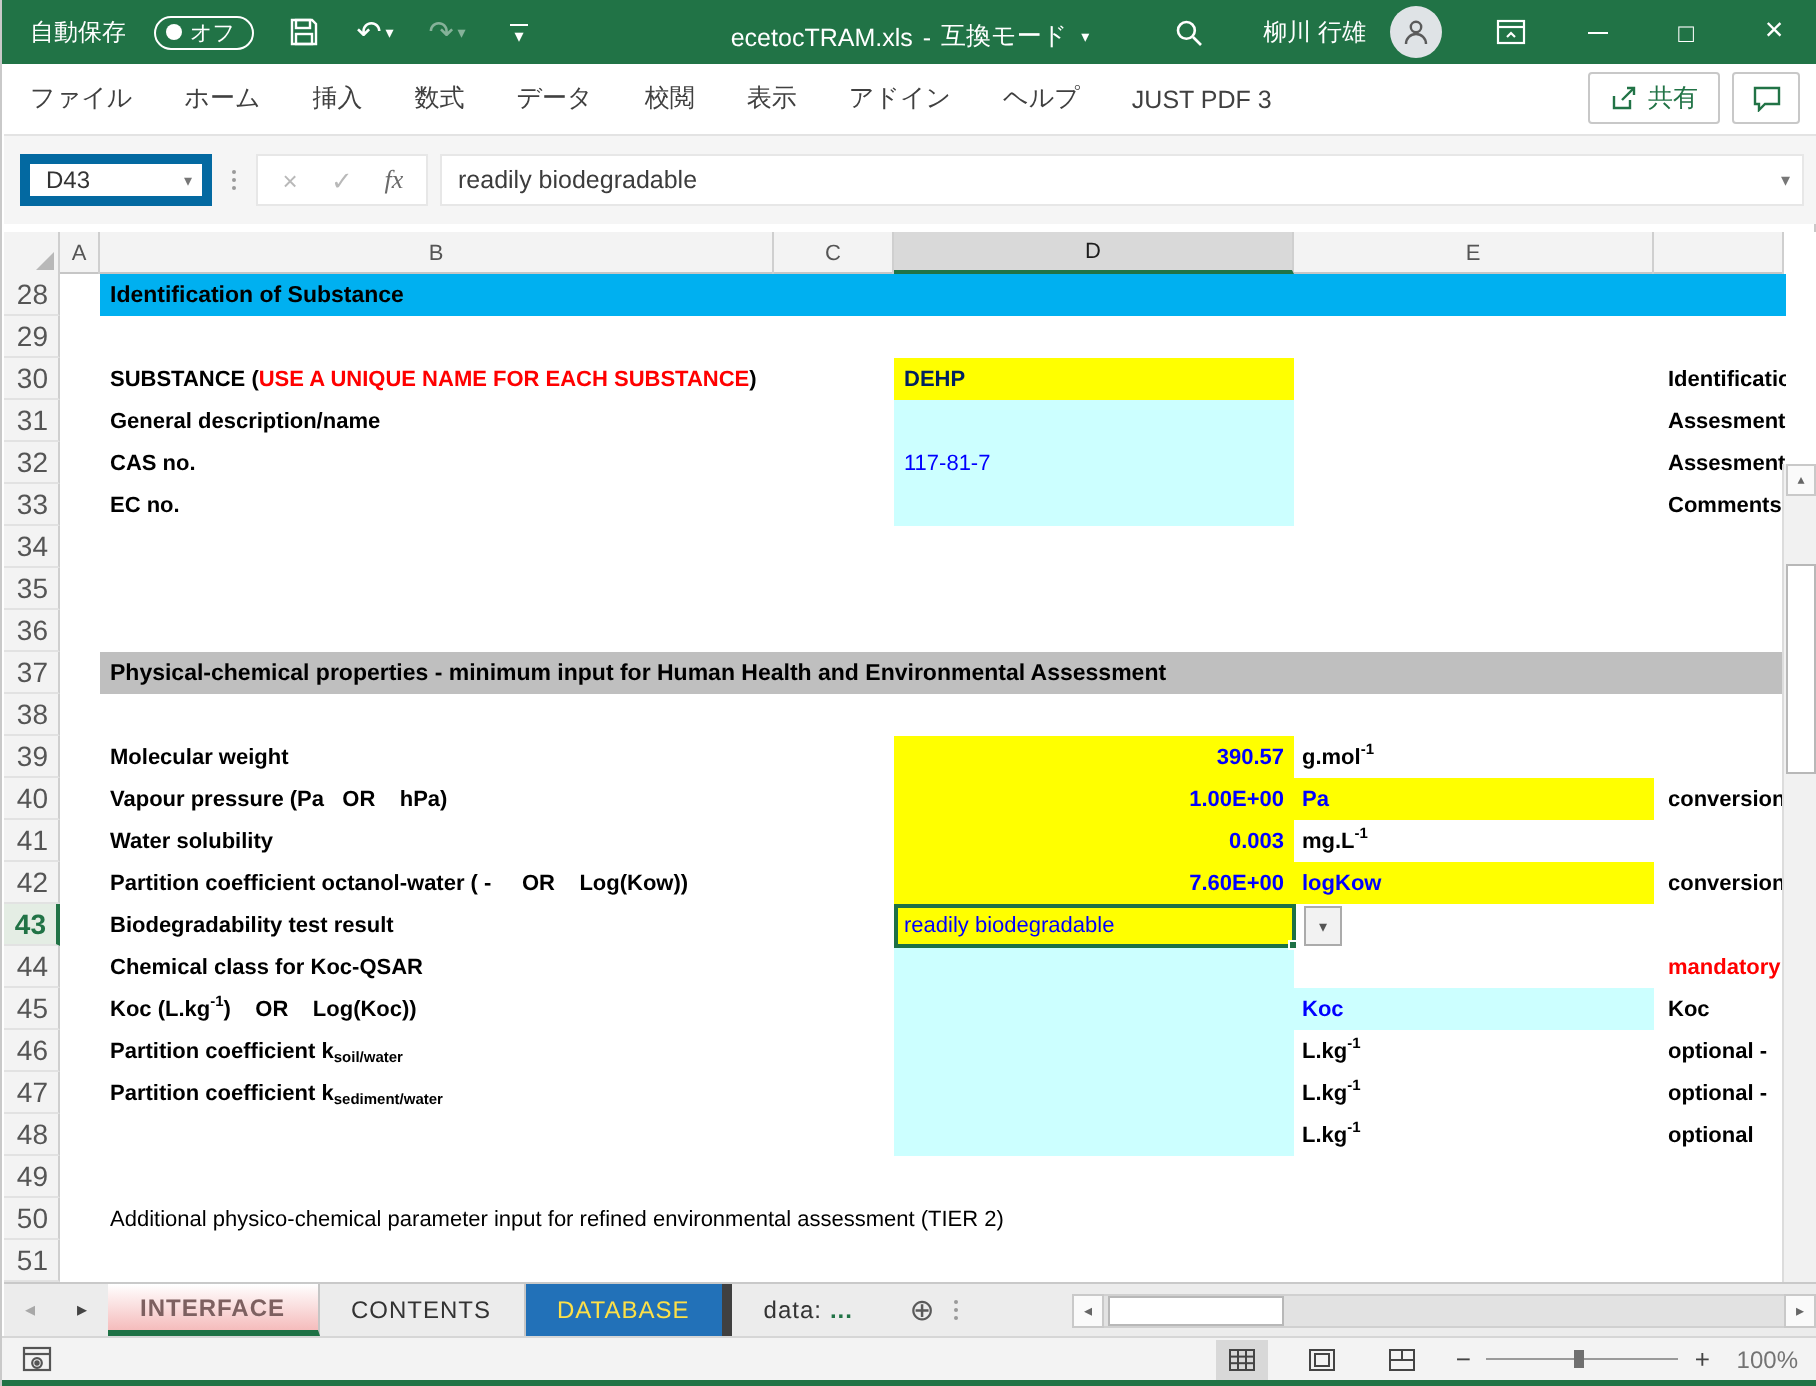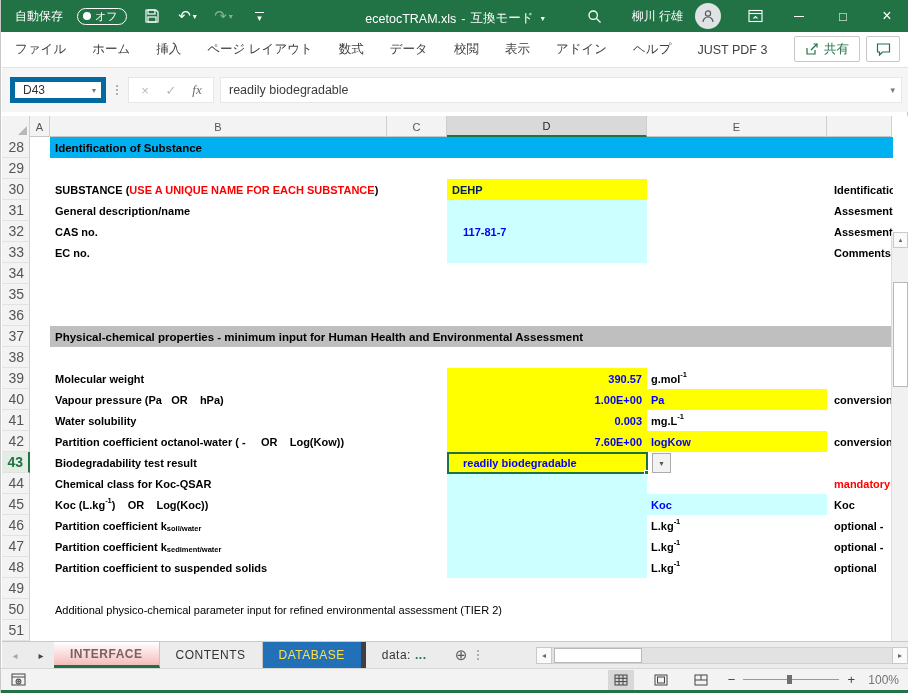--- a/index.html
+++ b/index.html
@@ -58,21 +58,21 @@
   .cD{left:445px;width:200px}
   .cE{left:645px;width:180px;padding-left:4px;font-weight:bold}
   .cF{left:825px;width:66px;padding-left:7px;font-weight:bold}
   .band{left:48px;width:843px;font-weight:bold;padding-left:5px;font-size:11.5px}
   .cyanband{background:#00b0f0}
   .grayband{background:#bfbfbf}
   .yellow{background:#ffff00}
   .cyan{background:#ccffff}
   .vblue{color:#0000ff;font-weight:bold;justify-content:flex-end;padding-right:5px}
   .vnavy{color:#002060;font-weight:bold;padding-left:5px}
-  .vblue-l{color:#0000ff;font-weight:bold;padding-left:16px}
+  .vblue-l{color:#0000ff;font-weight:normal;padding-left:5px}
   .red{color:#ff0000}
   sup,sub{font-size:7.5px;line-height:1}
   sup{transform:translateY(-4px)}
   sub{transform:translateY(3px)}
   .selbox{position:absolute;left:445px;top:0;width:201px;height:22px;border:2px solid #1e7145;z-index:5;pointer-events:none}
   .handle{position:absolute;right:-3px;bottom:-3px;width:5px;height:5px;background:#1e7145;border:1px solid #fff}
   .ddbtn{position:absolute;left:650px;top:1px;width:19px;height:20px;background:#f2f2f2;border:1px solid #ababab;display:flex;align-items:center;justify-content:center;font-size:8px;color:#555;z-index:6}
 
   
   .vscroll{position:absolute;right:0;top:116px;width:17px;height:525px;background:#f1f1f1;border-left:1px solid #dcdcdc}
@@ -175,21 +175,20 @@
       <span class="winbtn" style="font-size:16px">
           <span>×</span>
         </span>
     </div>
   </div>
 
   <div class="ribbon">
     <span class="rtab">ファイル</span>
     <span class="rtab">ホーム</span>
     <span class="rtab">挿入</span>
-    <span class="rtab">ページ レイアウト</span>
     <span class="rtab">数式</span>
     <span class="rtab">データ</span>
     <span class="rtab">校閲</span>
     <span class="rtab">表示</span>
     <span class="rtab">アドイン</span>
     <span class="rtab">ヘルプ</span>
     <span class="rtab">JUST PDF 3</span>
     <div class="ribbon-right">
       <span class="share-btn">
         <svg width="14" height="14" viewBox="0 0 14 14" fill="none" stroke="#217346" stroke-width="1.2">
@@ -367,21 +366,20 @@
       <div class="row">
         <span class="rh">47</span>
         <span class="cell lbl"><span>Partition coefficient k</span><sub>sediment/water</sub></span>
         <span class="cell cD cyan"></span>
         <span class="cell cE"><span>L.kg</span><sup>-1</sup></span>
         <span class="cell cF">optional -</span>
       </div>
 
       <div class="row">
         <span class="rh">48</span>
-        <span class="cell lbl">Partition coefficient to suspended solids</span>
         <span class="cell cD cyan"></span>
         <span class="cell cE"><span>L.kg</span><sup>-1</sup></span>
         <span class="cell cF">optional</span>
       </div>
 
       <div class="row">
           <span class="rh">49</span>
         </div>
 
       <div class="row">

